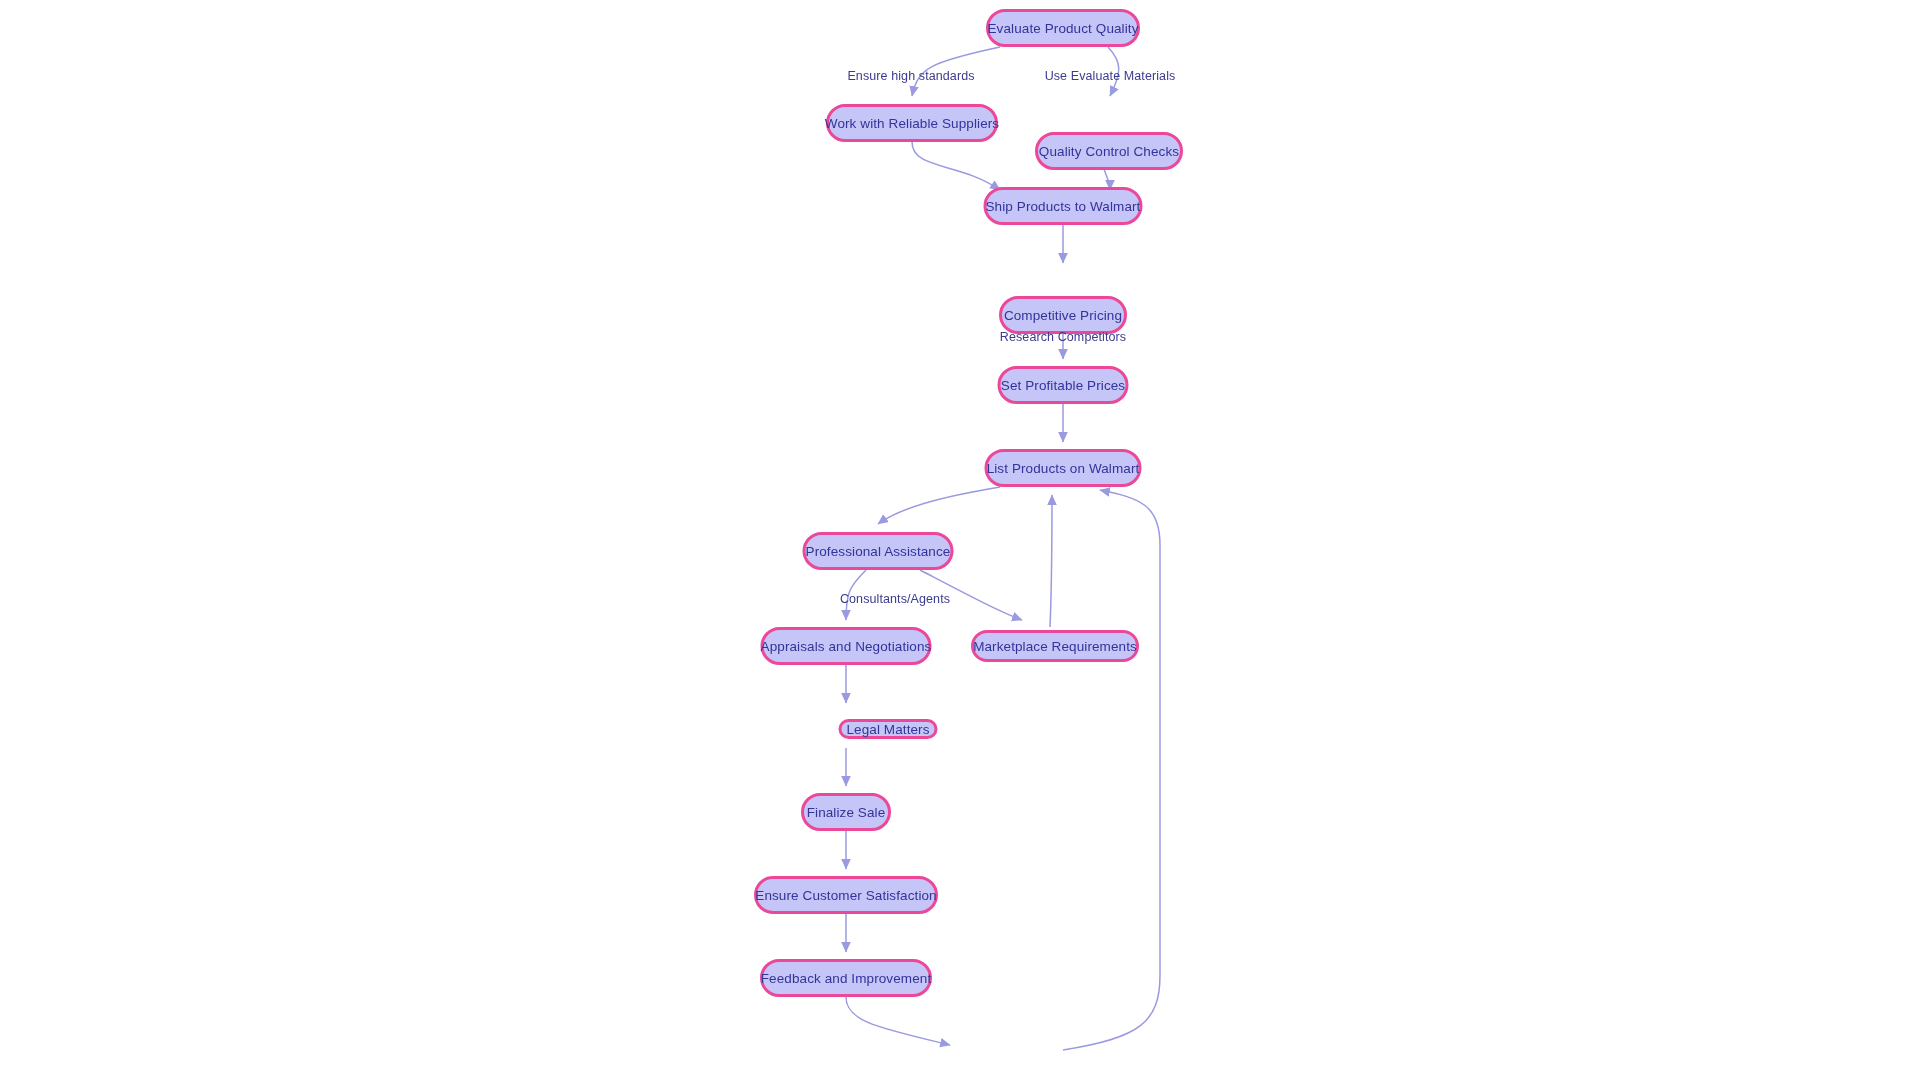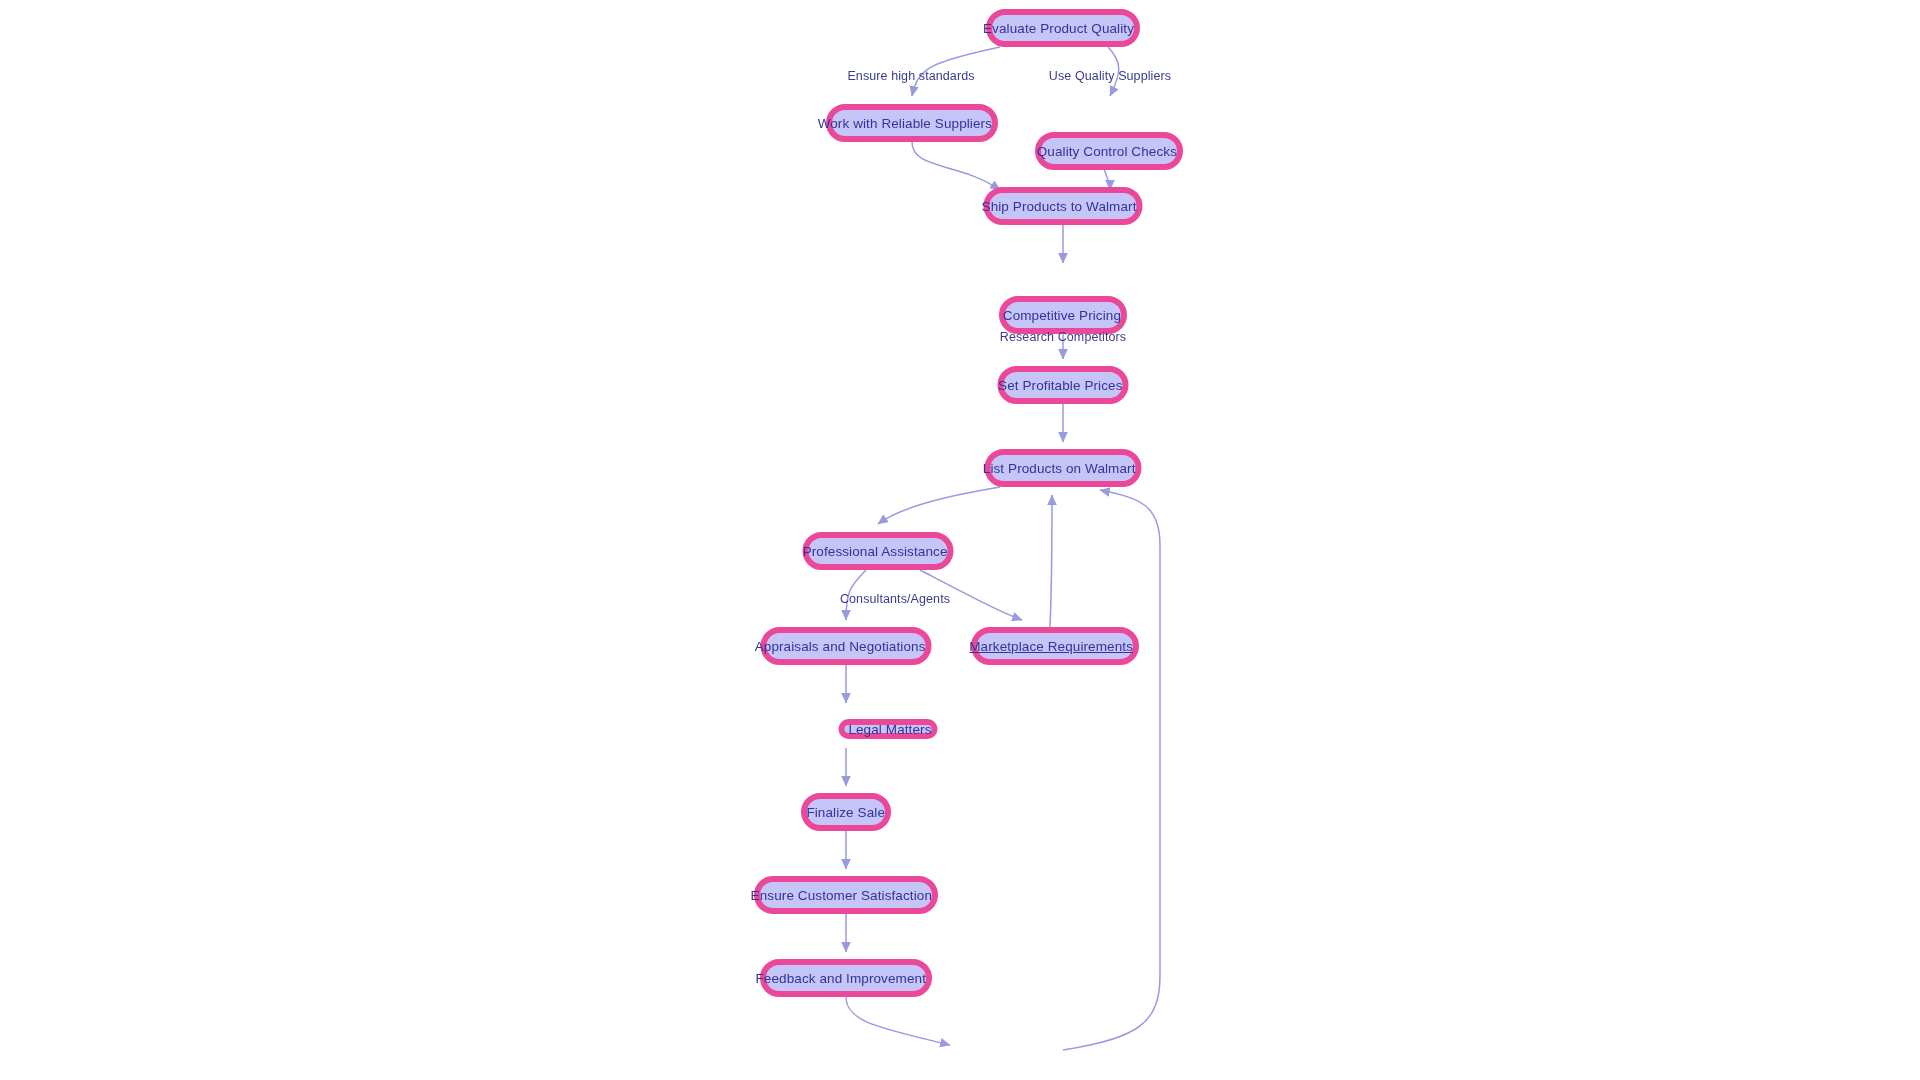--- a/index.html
+++ b/index.html
@@ -26,25 +26,25 @@
     top: 0;
     width: 1920px;
     height: 1080px;
     pointer-events: none;
   }
 
   .flow-node {
     position: absolute;
     box-sizing: border-box;
     background: #c5c5f7;
-    border: 6px solid #ec4899;
+    border: 3px solid #ec4899;
     border-radius: 999px;
     display: flex;
     align-items: center;
-    justify-content: flex-end;
+    justify-content: center;
     color: #33339a;
     font-size: 13.5px;
     letter-spacing: 0.1px;
     white-space: nowrap;
     transform: translate(-50%, -50%);
     user-select: none;
   }
 
   .edge-label {
     position: absolute;
@@ -110,39 +110,39 @@
       </div>
       <div class="flow-node" style="left: 1063px; top: 468px; width: 157px; height: 38px;">
         <span>List Products on Walmart</span>
       </div>
       <div class="flow-node" style="left: 878px; top: 551px; width: 151px; height: 38px;">
         <span>Professional Assistance</span>
       </div>
       <div class="flow-node" style="left: 846px; top: 646px; width: 171px; height: 38px;">
         <span>Appraisals and Negotiations</span>
       </div>
-      <div class="flow-node" style="left: 1055px; top: 646px; width: 168px; height: 38px; text-decoration: underline;">
+      <div class="flow-node" style="left: 1055px; top: 646px; width: 168px; height: 32px;">
         <span>Marketplace Requirements</span>
       </div>
       <div class="flow-node" style="left: 846px; top: 729px; width: 99px; height: 20px; margin-left: 42px;">
         <span>Legal Matters</span>
       </div>
       <div class="flow-node" style="left: 846px; top: 812px; width: 90px; height: 38px;">
         <span>Finalize Sale</span>
       </div>
       <div class="flow-node" style="left: 846px; top: 895px; width: 184px; height: 38px;">
         <span>Ensure Customer Satisfaction</span>
       </div>
       <div class="flow-node" style="left: 846px; top: 978px; width: 172px; height: 38px;">
         <span>Feedback and Improvement</span>
       </div>
       <div class="flow-node" style="left: 1006px; top: 1116px; width: 110px; height: 38px;">
         <span>Adjust Strategy</span>
       </div>
     </div>
   <div id="edge-label-layer">
       <div class="edge-label" style="left: 911px; top: 76px;">Ensure high standards</div>
-      <div class="edge-label" style="left: 1110px; top: 76px;">Use Quality Suppliers</div>
+      <div class="edge-label" style="left: 1110px; top: 76px;">Use Evaluate Materials</div>
       <div class="edge-label" style="left: 1063px; top: 337px;">Research Competitors</div>
       <div class="edge-label" style="left: 895px; top: 599px;">Consultants/Agents</div>
     </div>
 
 </div>
 
 </body></html>

